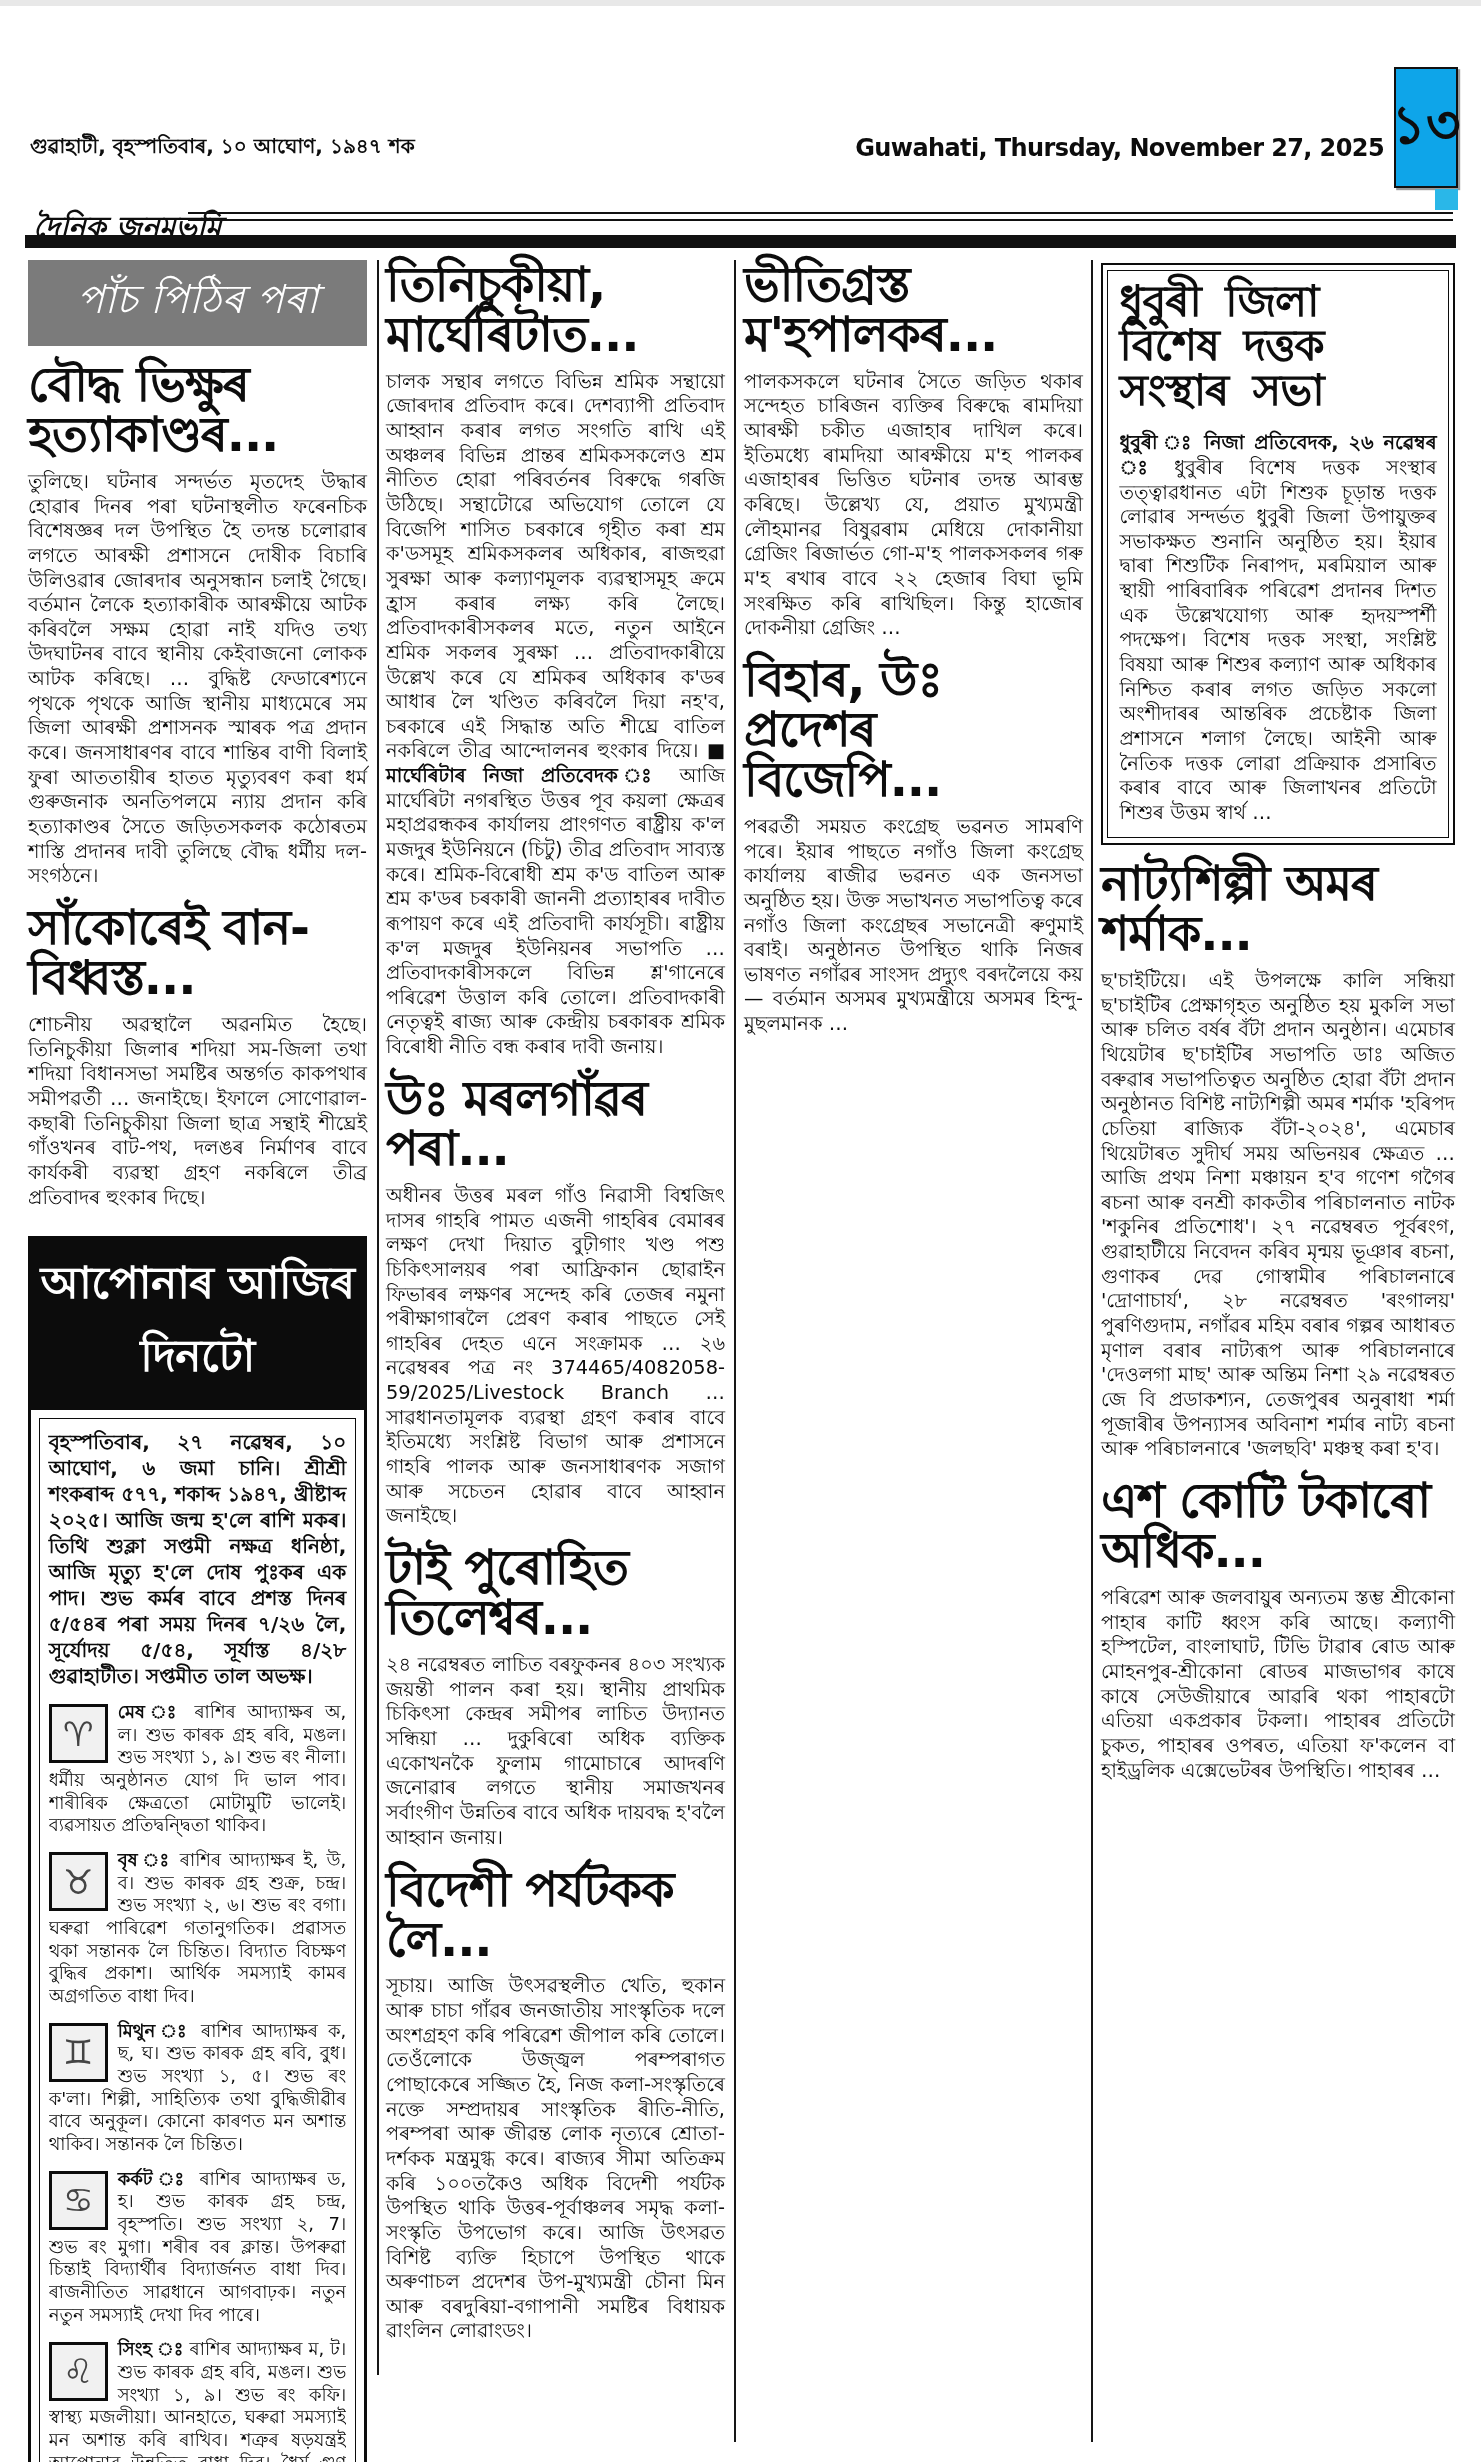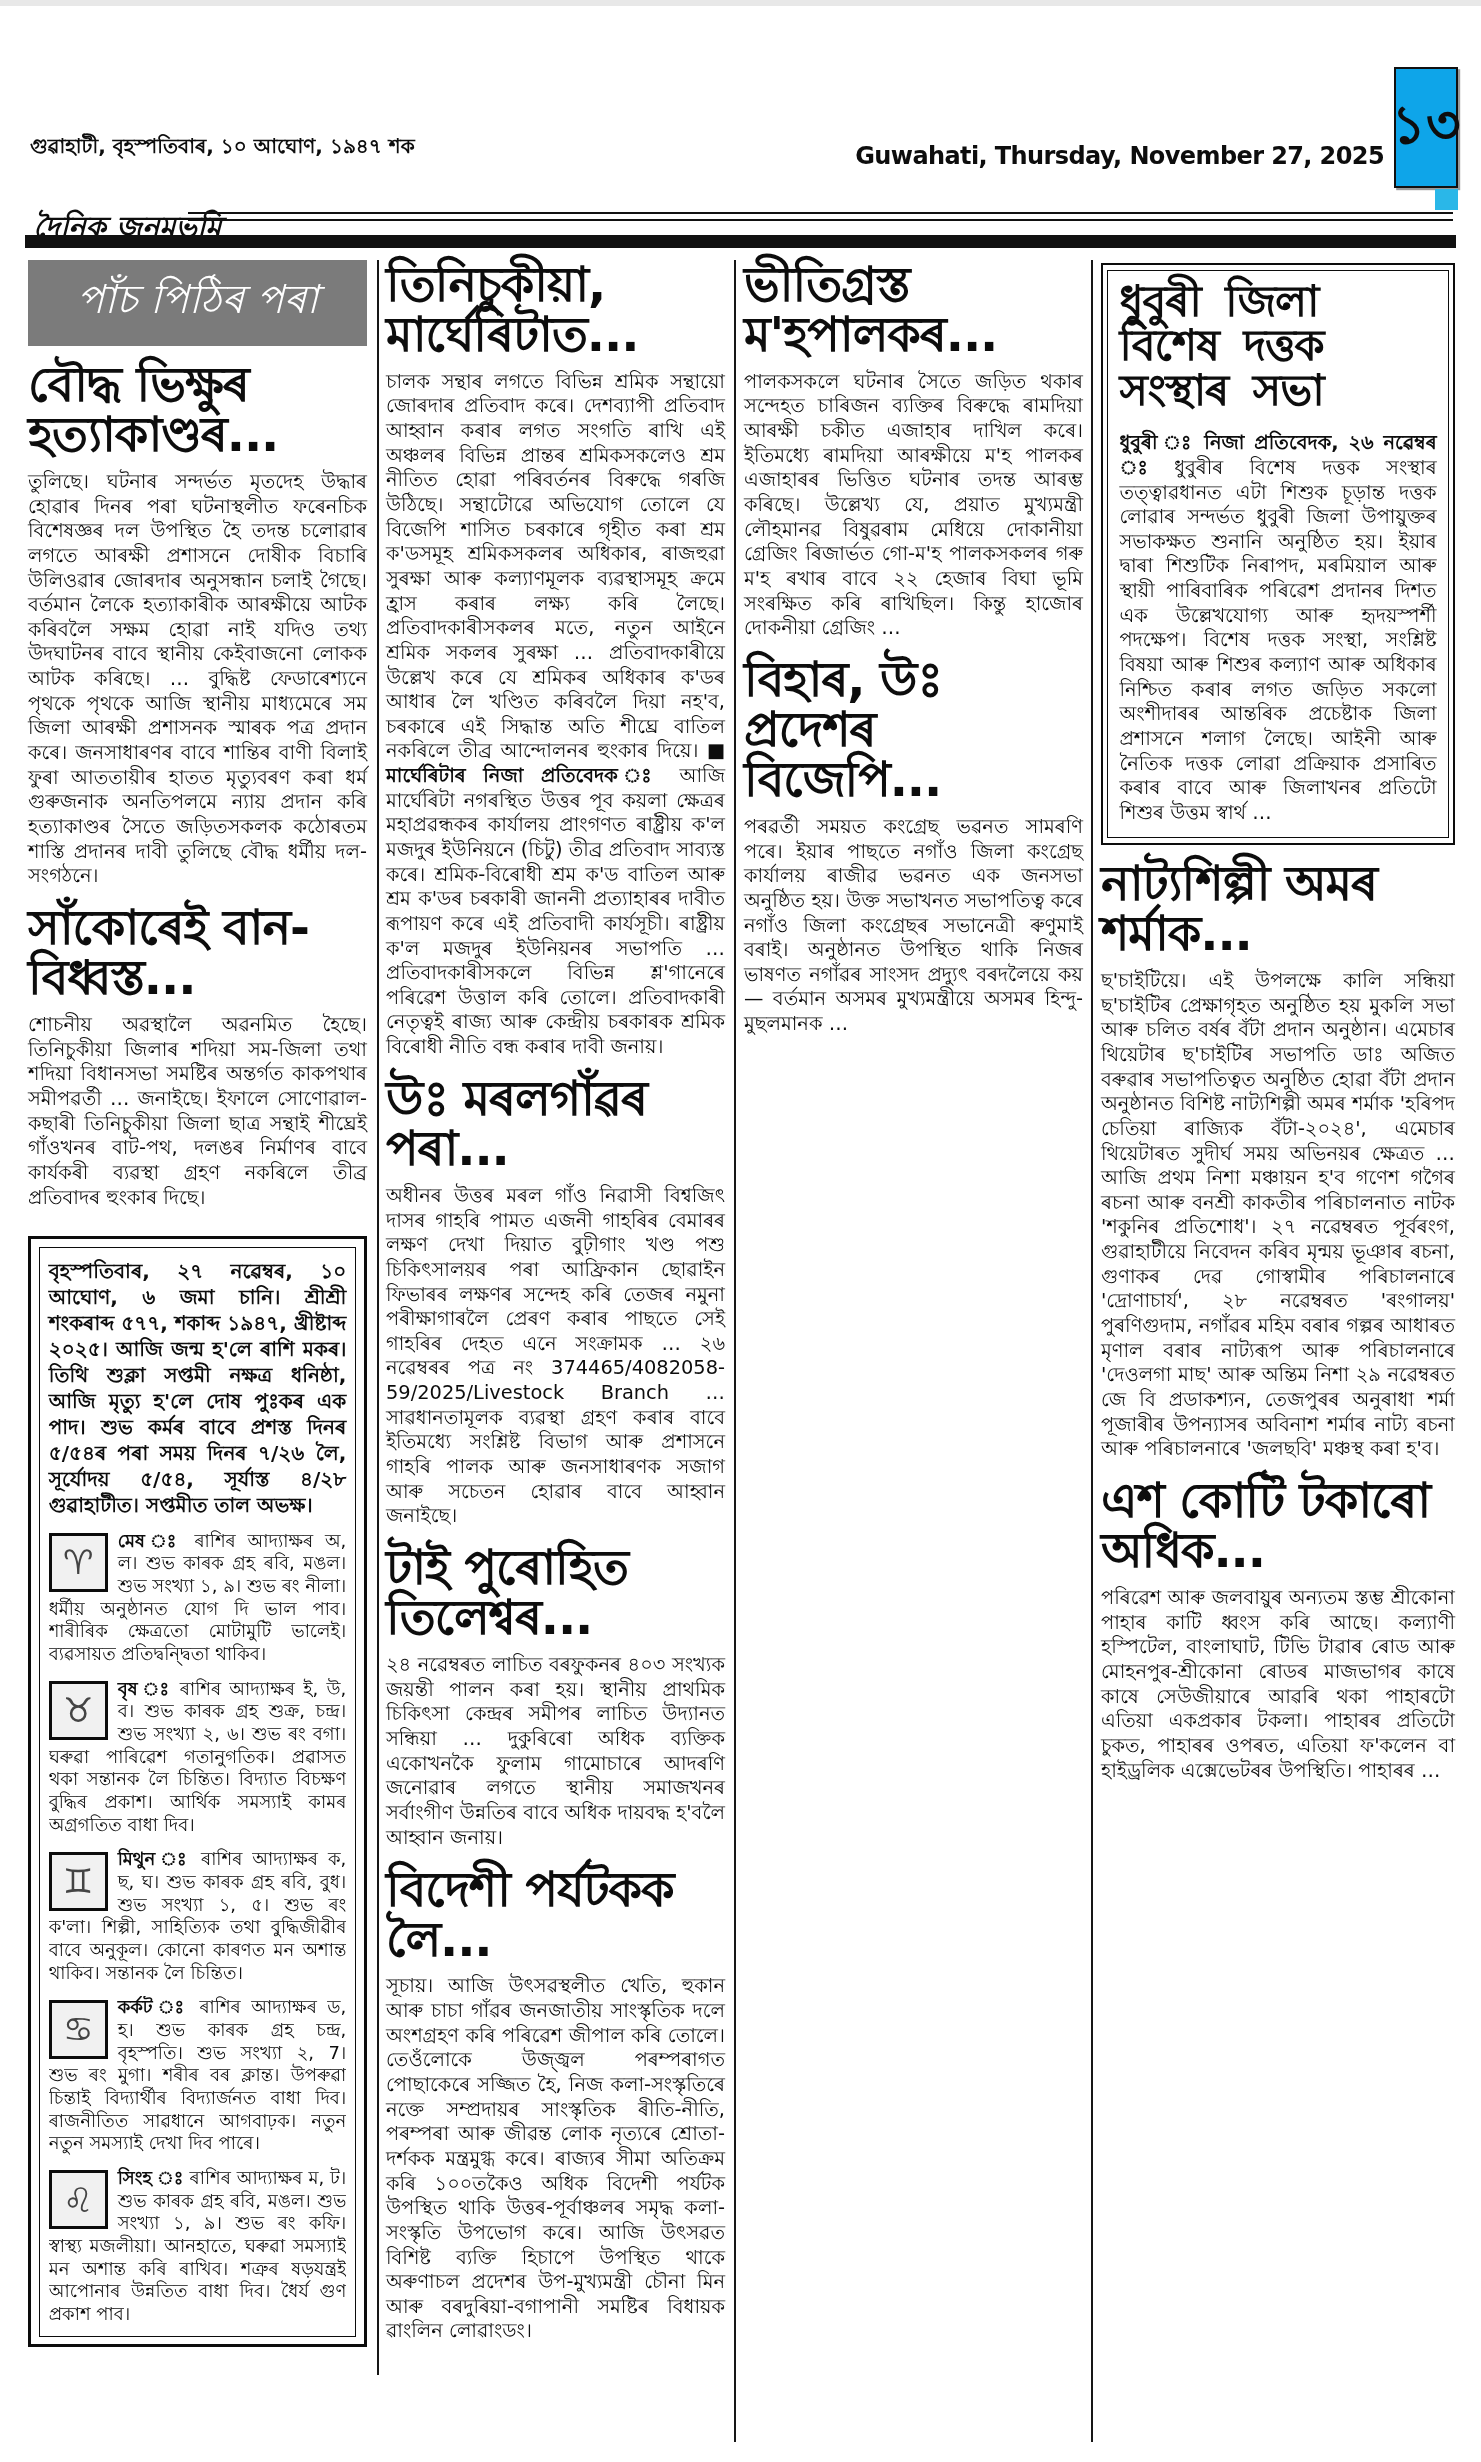--- a/index.html
+++ b/index.html
@@ -3,21 +3,21 @@
 <meta charset="utf-8">
 <style>
   html,body{margin:0;padding:0;background:#e8e8e8;}
   .page{
     position:relative;width:1481px;height:2462px;background:#ffffff;
     font-family:"DejaVu Sans","Liberation Sans",sans-serif;color:#0d0d0d;
     overflow:hidden;margin:6px auto;
   }
   
   .date-asm{position:absolute;left:30px;top:125px;font-size:20px;font-weight:bold;}
-  .date-eng{position:absolute;right:97px;top:136px;font-size:24px;font-weight:bold;letter-spacing:-0.6px;}
+  .date-eng{position:absolute;right:97px;top:128px;font-size:24px;font-weight:bold;letter-spacing:-0.6px;}
   .pageno-box{position:absolute;right:23px;top:61px;width:60px;height:117px;border:2.2px solid #111;
     background:#0ea5e9;display:flex;align-items:center;justify-content:center;box-shadow:2.2px 2.2px 0 #9a9a9a;}
   .pageno{font-size:53px;font-weight:bold;}
   .regmark{position:absolute;right:23px;top:183px;width:23px;height:21px;}
   .masthead{position:absolute;left:33px;top:198px;font-size:29px;font-weight:bold;font-style:italic;}
   .rule-thin{position:absolute;height:2.2px;background:#111;}
   .rule-bar{position:absolute;left:25px;right:25px;top:229px;height:13.3px;background:#111;}
   
   .col{position:absolute;top:254px;}
   .vdiv{position:absolute;top:254px;width:1.7px;background:#161616;}
@@ -70,20 +70,21 @@
       <div class="headline">বৌদ্ধ ভিক্ষুৰ হত্যাকাণ্ডৰ...</div>
       <div class="body">তুলিছে। ঘটনাৰ সন্দৰ্ভত মৃতদেহ উদ্ধাৰ হোৱাৰ দিনৰ পৰা ঘটনাস্থলীত ফৰেনচিক বিশেষজ্ঞৰ দল উপস্থিত হৈ তদন্ত চলোৱাৰ লগতে আৰক্ষী প্ৰশাসনে দোষীক বিচাৰি উলিওৱাৰ জোৰদাৰ অনুসন্ধান চলাই গৈছে। বৰ্তমান লৈকে হত্যাকাৰীক আৰক্ষীয়ে আটক কৰিবলৈ সক্ষম হোৱা নাই যদিও তথ্য উদঘাটনৰ বাবে স্থানীয় কেইবাজনো লোকক আটক কৰিছে। … বুদ্ধিষ্ট ফেডাৰেশ্যনে পৃথকে পৃথকে আজি স্থানীয় মাধ্যমেৰে সম জিলা আৰক্ষী প্ৰশাসনক স্মাৰক পত্ৰ প্ৰদান কৰে। জনসাধাৰণৰ বাবে শান্তিৰ বাণী বিলাই ফুৰা আততায়ীৰ হাতত মৃত্যুবৰণ কৰা ধৰ্ম গুৰুজনাক অনতিপলমে ন্যায় প্ৰদান কৰি হত্যাকাণ্ডৰ সৈতে জড়িতসকলক কঠোৰতম শাস্তি প্ৰদানৰ দাবী তুলিছে বৌদ্ধ ধৰ্মীয় দল-সংগঠনে।</div>
     </div>
 
     <div>
       <div class="headline">সাঁকোৰেই বান-বিধ্বস্ত...</div>
       <div class="body">শোচনীয় অৱস্থালৈ অৱনমিত হৈছে। তিনিচুকীয়া জিলাৰ শদিয়া সম-জিলা তথা শদিয়া বিধানসভা সমষ্টিৰ অন্তৰ্গত কাকপথাৰ সমীপৱৰ্তী … জনাইছে। ইফালে সোণোৱাল-কছাৰী তিনিচুকীয়া জিলা ছাত্ৰ সন্থাই শীঘ্ৰেই গাঁওখনৰ বাট-পথ, দলঙৰ নিৰ্মাণৰ বাবে কাৰ্যকৰী ব্যৱস্থা গ্ৰহণ নকৰিলে তীব্ৰ প্ৰতিবাদৰ হুংকাৰ দিছে।</div>
     </div>
 
     <div class="horo">
+      <div class="horo-head">আপোনাৰ আজিৰ দিনটো</div>
       <div class="horo-inner">
         <div class="horo-intro">বৃহস্পতিবাৰ, ২৭ নৱেম্বৰ, ১০ আঘোণ, ৬ জমা চানি। শ্ৰীশ্ৰী শংকৰাব্দ ৫৭৭, শকাব্দ ১৯৪৭, খ্ৰীষ্টাব্দ ২০২৫। আজি জন্ম হ'লে ৰাশি মকৰ। তিথি শুক্লা সপ্তমী নক্ষত্ৰ ধনিষ্ঠা, আজি মৃত্যু হ'লে দোষ পুঃকৰ এক পাদ। শুভ কৰ্মৰ বাবে প্ৰশস্ত দিনৰ ৫/৫৪ৰ পৰা সময় দিনৰ ৭/২৬ লৈ, সূৰ্যোদয় ৫/৫৪, সূৰ্যাস্ত ৪/২৮ গুৱাহাটীত। সপ্তমীত তাল অভক্ষ।</div>
 
         <div class="sign">
           <div class="sign-icon">♈</div>
           <div class="sign-text"><span class="sign-label">মেষ ঃ</span> <span>ৰাশিৰ আদ্যাক্ষৰ অ, ল। শুভ কাৰক গ্ৰহ ৰবি, মঙল। শুভ সংখ্যা ১, ৯। শুভ ৰং নীলা। ধৰ্মীয় অনুষ্ঠানত যোগ দি ভাল পাব। শাৰীৰিক ক্ষেত্ৰতো মোটামুটি ভালেই। ব্যৱসায়ত প্ৰতিদ্বন্দ্বিতা থাকিব।</span></div>
         </div>
         <div class="sign">
           <div class="sign-icon">♉</div>
           <div class="sign-text"><span class="sign-label">বৃষ ঃ</span> <span>ৰাশিৰ আদ্যাক্ষৰ ই, উ, ব। শুভ কাৰক গ্ৰহ শুক্ৰ, চন্দ্ৰ। শুভ সংখ্যা ২, ৬। শুভ ৰং বগা। ঘৰুৱা পাৰিৱেশ গতানুগতিক। প্ৰৱাসত থকা সন্তানক লৈ চিন্তিত। বিদ্যাত বিচক্ষণ বুদ্ধিৰ প্ৰকাশ। আৰ্থিক সমস্যাই কামৰ অগ্ৰগতিত বাধা দিব।</span></div>

